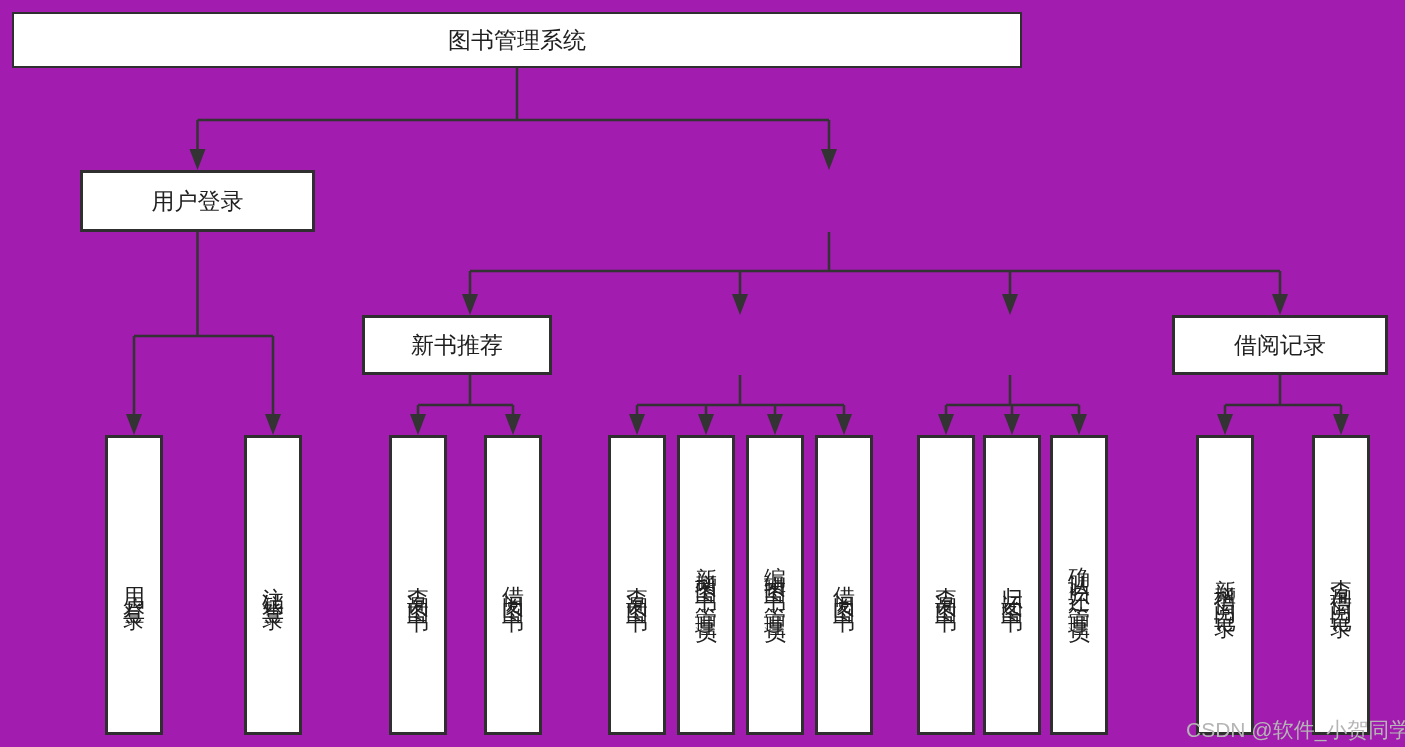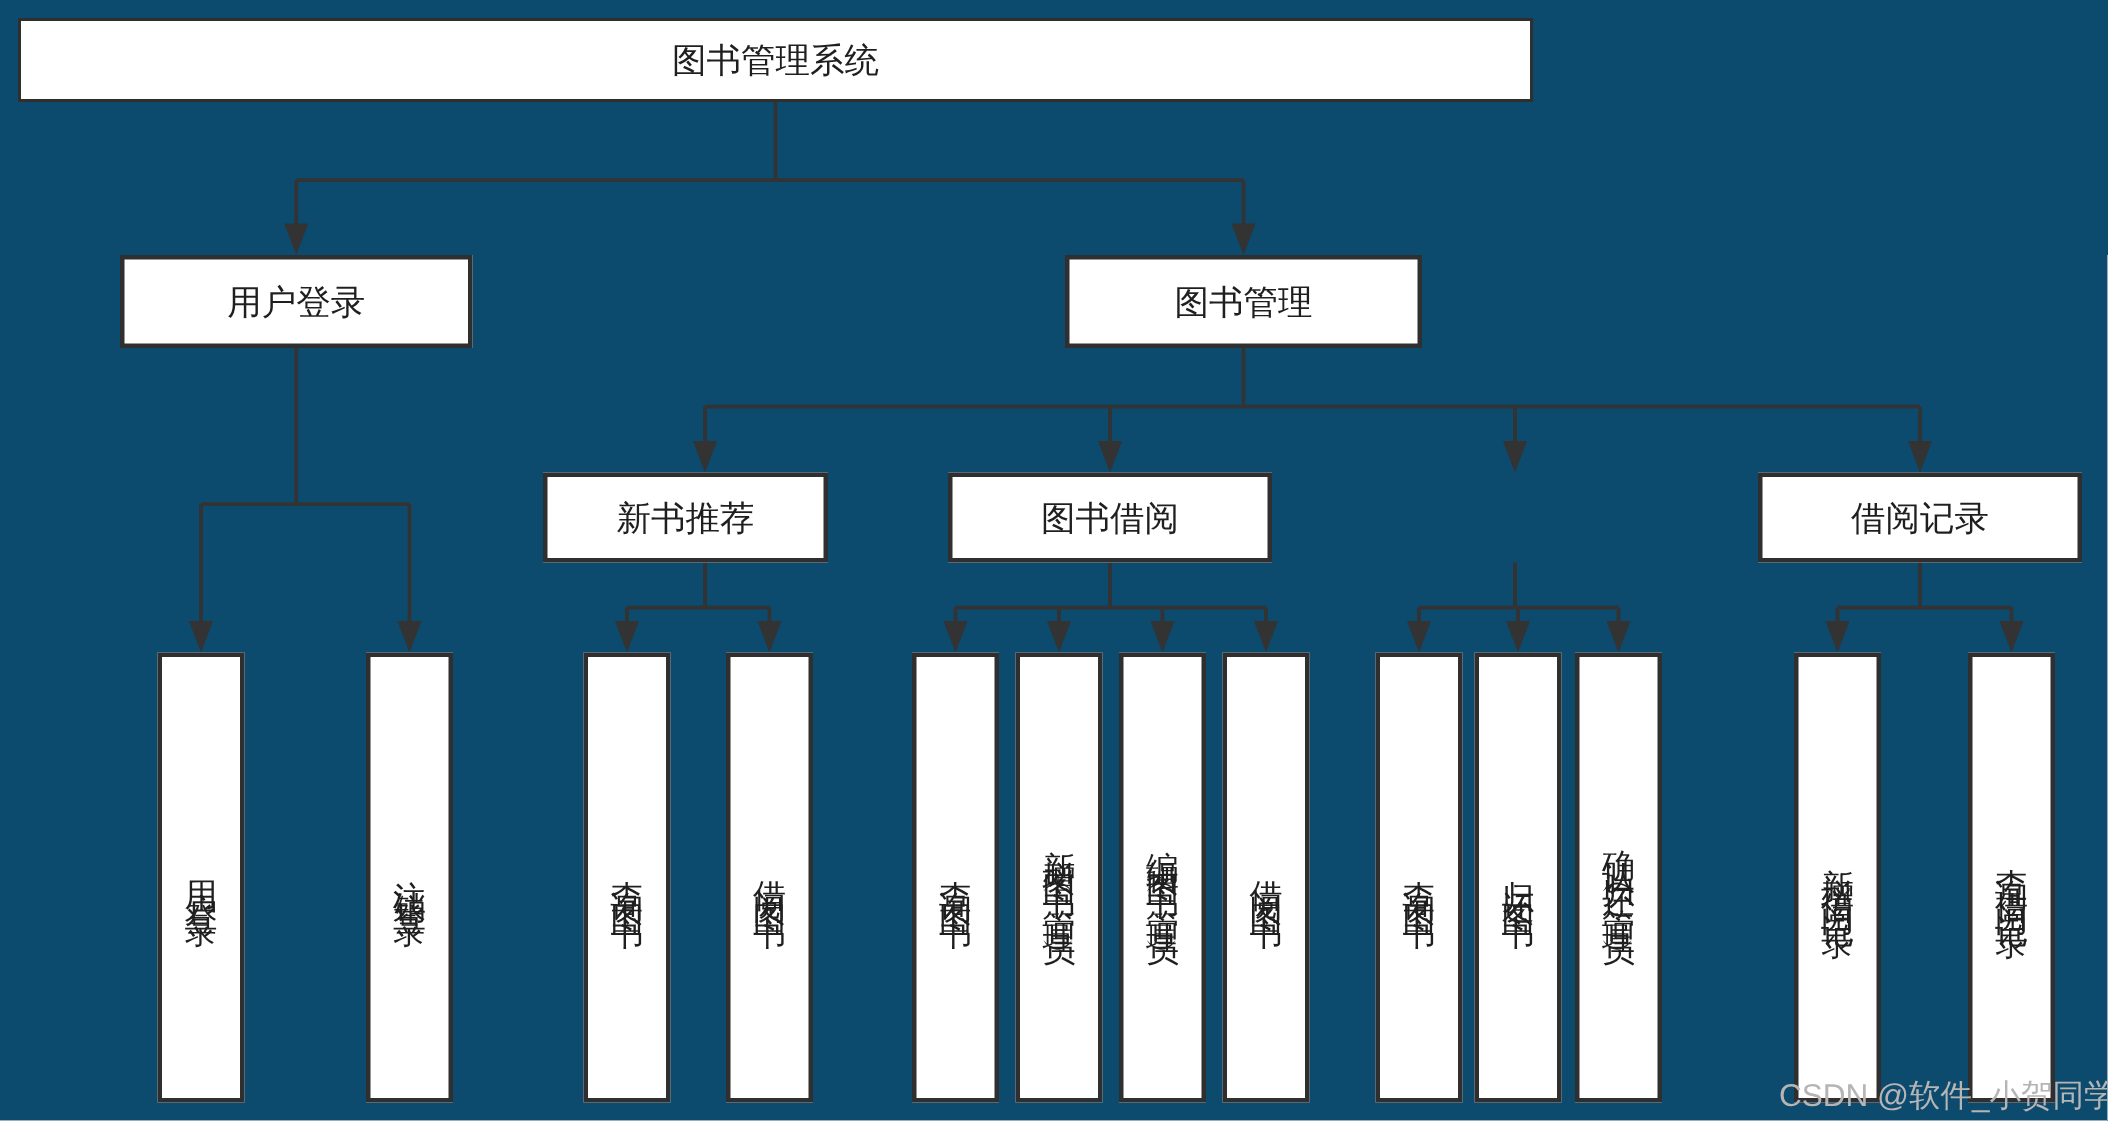--- a/index.html
+++ b/index.html
@@ -5,21 +5,21 @@
   html, body {
     margin: 0;
     padding: 0;
     background: #ffffff;
     font-family: "Liberation Sans", sans-serif;
   }
   .stage {
     position: relative;
     width: 1405px;
     height: 747px;
-    background: #0c4a6e;
+    background: #a21caf;
     overflow: hidden;
   }
   .connector-layer {
     position: absolute;
     left: 0; top: 0;
     width: 1405px;
     height: 747px;
     pointer-events: none;
   }
   .node {
@@ -159,30 +159,24 @@
     </g>
   </svg>
 
   <div class="node root" id="box-root">
     <span class="label">图书管理系统</span>
   </div>
 
   <div class="node" id="box-l2a">
     <span class="label">用户登录</span>
   </div>
-  <div class="node" id="box-l2b">
-    <span class="label">图书管理</span>
-  </div>
 
   <div class="node" id="box-l3a">
     <span class="label">新书推荐</span>
   </div>
-  <div class="node" id="box-l3b">
-    <span class="label">图书借阅</span>
-  </div>
   <div class="node" id="box-l3d">
     <span class="label">借阅记录</span>
   </div>
 
   <div class="leaf" id="leaf-login-0">
     <span class="vlabel">用户登录</span>
   </div>
   <div class="leaf" id="leaf-login-1">
     <span class="vlabel">注销登录</span>
   </div>

